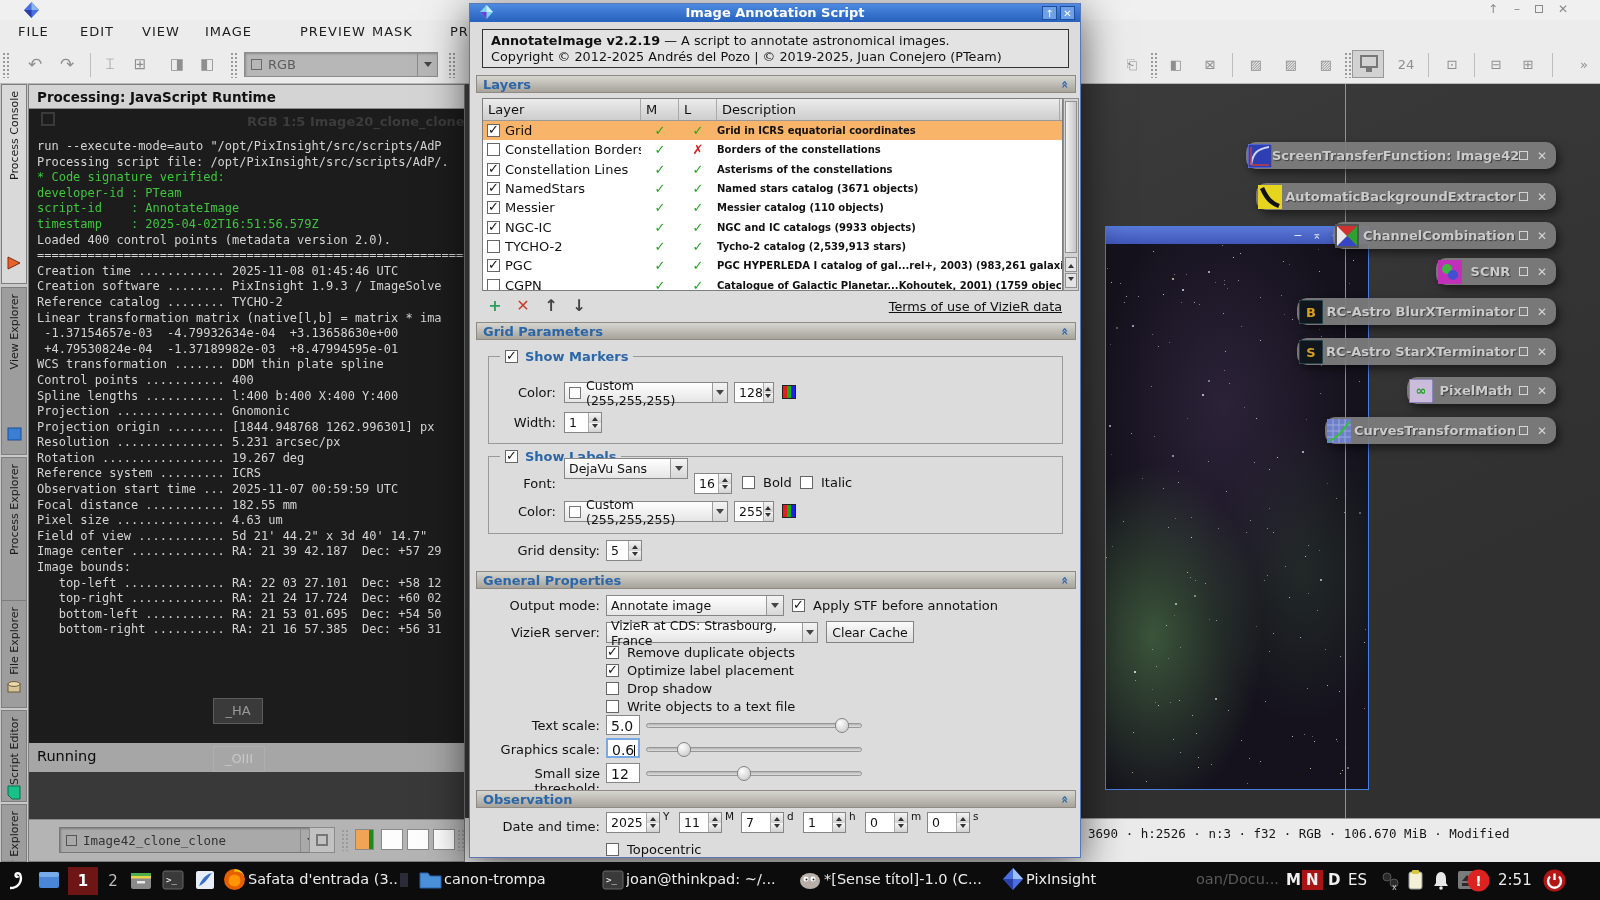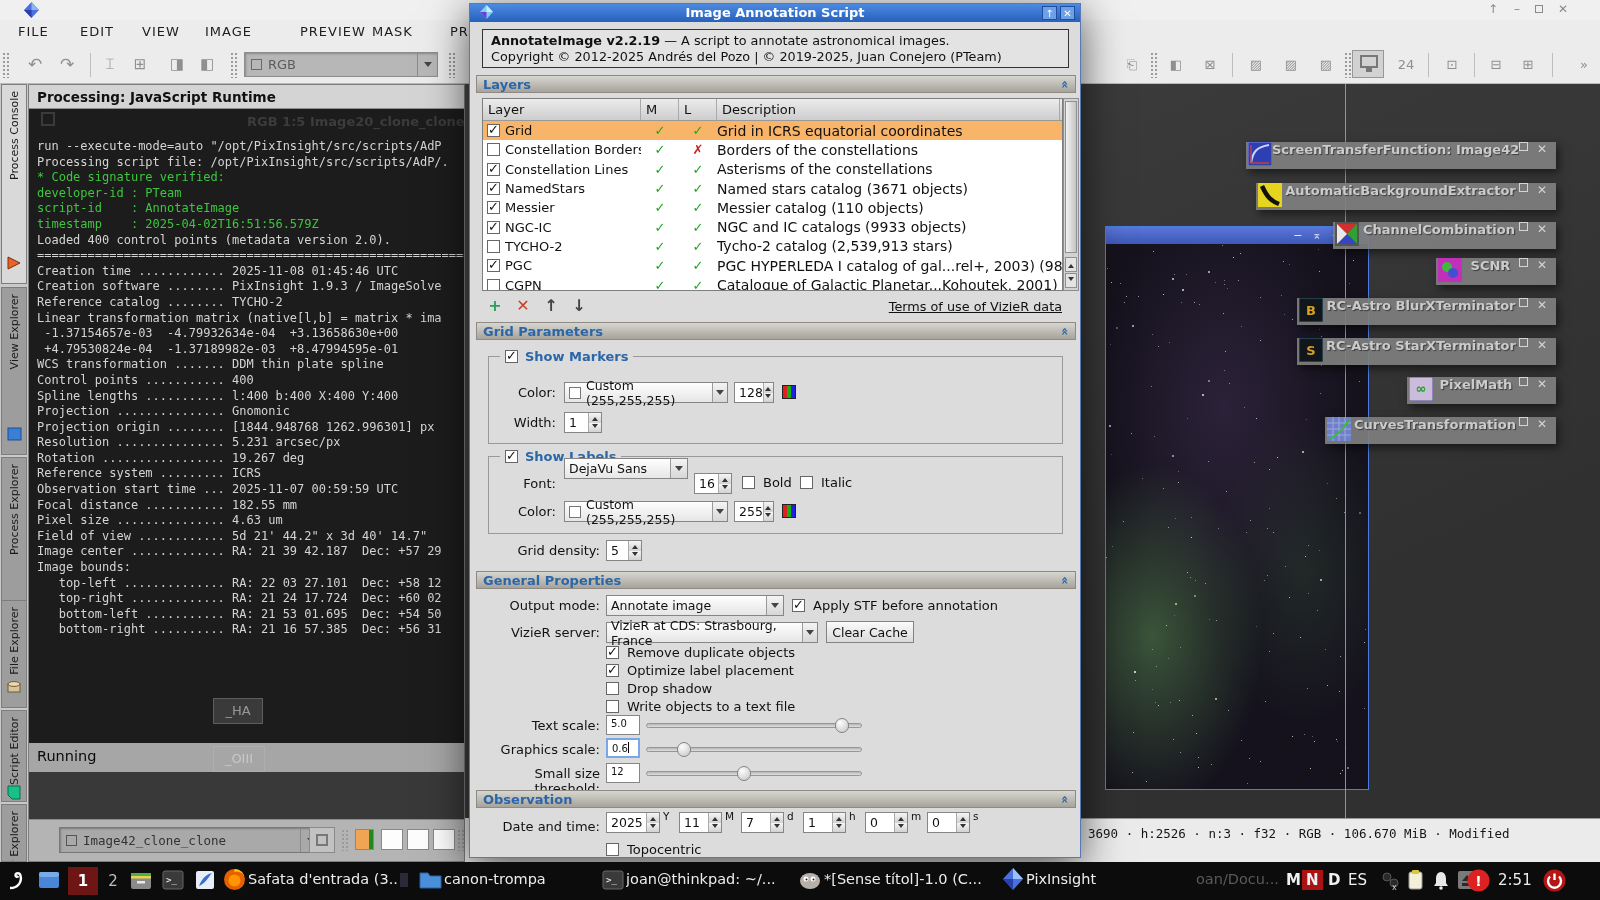--- a/index.html
+++ b/index.html
@@ -39,21 +39,21 @@
   #img-window { position:absolute; left:1105px; top:226px; width:264px; height:564px; border:1px solid #4a7de0; z-index:5; }
   #img-titlebar { position:absolute; left:0; top:0; width:262px; height:17px; background:linear-gradient(#5a77d8,#3f57b8);
                   color:#e8ecff; font-size:11px; display:flex; align-items:center; justify-content:flex-end; gap:10px; padding-right:8px; }
   #sw { position:absolute; left:0; top:17px; width:262px; height:545px; overflow:hidden;
     background: radial-gradient(ellipse 60% 45% at 18% 72%, rgba(96,150,86,.5), transparent 70%),
                 radial-gradient(ellipse 70% 55% at 45% 30%, rgba(96,70,120,.3), transparent 70%),
                 radial-gradient(ellipse 50% 40% at 75% 60%, rgba(70,110,70,.25), transparent 70%),
                 #15121d; }
   .star { position:absolute; border-radius:50%; }
   .pbar { position:absolute; height:27px; background:rgba(126,126,126,.93); box-shadow:3px 4px 8px rgba(0,0,0,.5);
-          display:flex; align-items:flex-start; z-index:10; }
+          display:flex; align-items:center; z-index:10;border-radius:10px; }
   .pbar .picon { width:24px; height:24px; margin-left:2px; flex:none; }
   .pbar .picon svg { width:24px; height:24px; display:block; }
   .pbar .plabel { flex:1; text-align:center; color:#cbcbcb; font-weight:bold; font-size:13px;
                   text-shadow:1px 1px 1px rgba(0,0,0,.5); white-space:nowrap; overflow:hidden; }
   .pbar .psq { width:9px; height:9px; border:1px solid #d5d5d5; margin-right:9px; flex:none; }
   .pbar .px { color:#d5d5d5; font-size:12px; font-weight:bold; margin-right:9px; flex:none; }
 
   
   #console-win { position:absolute; left:28px; top:84px; width:437px; height:778px; border:1px solid #7e7e7e; z-index:20; background:#1b1b1b; }
   #console-header { position:absolute; left:0; top:0; width:435px; height:24px; background:#d4d4d4; border-bottom:1px solid #8e8e8e;
@@ -110,21 +110,21 @@
                 border:1px solid #8f8b84; color:#2b66a8; font-weight:bold; font-size:13px; display:flex; align-items:center; padding:0 6px; }
   .chev { margin-left:auto; color:#2b66a8; font-weight:bold; font-size:13px; transform:rotate(90deg); }
 
   #layers-table { position:absolute; left:12px; top:94px; width:581px; height:193px; background:#fff; border:1px solid #7e7e7e; overflow:hidden; }
   #tbl-head { display:flex; height:22px; background:linear-gradient(#ececec,#cdcdcd); border-bottom:1px solid #999; font-size:13px; }
   #tbl-head div { padding:3px 0 0 5px; border-right:1px solid #aaa; }
   .trow { display:flex; height:19.3px; align-items:center; font-size:13px; }
   .trow.sel { background:#f8b469; }
   .tc1 { width:158px; display:flex; align-items:center; gap:5px; padding-left:4px; }
   .tc2,.tc3 { width:38px; text-align:center; font-weight:bold; font-size:13px; }
-  .tc4 { flex:1; font-size:14px; white-space:nowrap; overflow:hidden; }
+  .tc4 { flex:1; font-size:10px; white-space:nowrap; overflow:hidden;font-weight:bold; }
   .ok { color:#1fa51f; } .no { color:#cc2222; }
   .cb { width:13px; height:13px; background:#fff; border:1px solid #666; position:relative; flex:none; display:inline-block; }
   .cb.on::after { content:"✓"; position:absolute; left:0; top:-3px; font-size:13px; font-weight:bold; color:#111; }
   #tbl-scroll { position:absolute; left:593px; top:94px; width:16px; height:193px; background:#d2d2d2; border:1px solid #8e8e8e; }
   #tbl-thumb { position:absolute; left:1px; top:2px; width:12px; height:152px; background:linear-gradient(90deg,#f2f2f2,#c4c4c4); border:1px solid #909090; }
   .sb-btn { position:absolute; left:1px; width:12px; height:15px; background:#e3e3e3; border:1px solid #909090; display:flex; align-items:center; justify-content:center; }
 
   .lt-btn { position:absolute; top:292px; width:22px; height:20px; font-size:16px; font-weight:bold; text-align:center; line-height:20px; }
   #terms-link { position:absolute; right:18px; top:295px; font-size:12.8px; color:#111; text-decoration:underline; }
 
@@ -137,21 +137,21 @@
   .spin { position:absolute; height:21px; background:#fff; border:1px solid #868686; display:flex; font-size:12.5px; }
   .spin .val { flex:1; padding:2px 0 0 4px; }
   .spin .btns { width:13px; border-left:1px solid #aaa; display:flex; flex-direction:column; }
   .spin .btns div { flex:1; background:linear-gradient(#f5f5f5,#d2d2d2); display:flex; align-items:center; justify-content:center; }
   .rgbicon { position:absolute; width:14px; height:14px; border:1px solid #222;
              background:linear-gradient(90deg,#e02020 33%,#10b010 33%,#10b010 66%,#2020e0 66%); }
   .swatch { width:12px; height:12px; background:#fff; border:1px solid #777; margin-right:5px; flex:none; }
   .slider { position:absolute; height:5px; background:linear-gradient(#b5b5b5,#e0e0e0); border:1px solid #969696; border-radius:3px; }
   .thumb { position:absolute; top:-6px; width:14px; height:15px; border-radius:7px;
            background:radial-gradient(circle at 35% 30%, #fdfdfd, #c4c4c4); border:1px solid #848484; }
-  .tinput { position:absolute; width:34px; height:20px; background:#fff; border:1px solid #868686; font-size:10px; padding:2px 0 0 4px; }
+  .tinput { position:absolute; width:34px; height:20px; background:#fff; border:1px solid #868686; font-size:14px; padding:2px 0 0 4px; }
   .tinput.focused { border:2px solid #79a8e8; }
   .caret { display:inline-block; width:1px; height:11px; background:#000; vertical-align:-1px; }
   .optrow { position:absolute; display:flex; gap:8px; align-items:center; font-size:13px; }
   .btn { position:absolute; height:22px; background:linear-gradient(#fbfbfb,#dadada); border:1px solid #838383; font-size:12.5px;
          display:flex; align-items:center; justify-content:center; }
   .unit { position:absolute; font-size:10.5px; color:#111; }
 
   
   #taskbar { position:absolute; left:0; top:862px; width:1600px; height:38px; background:#0c0c0c; z-index:100; }
   .tk { position:absolute; top:5px; }

